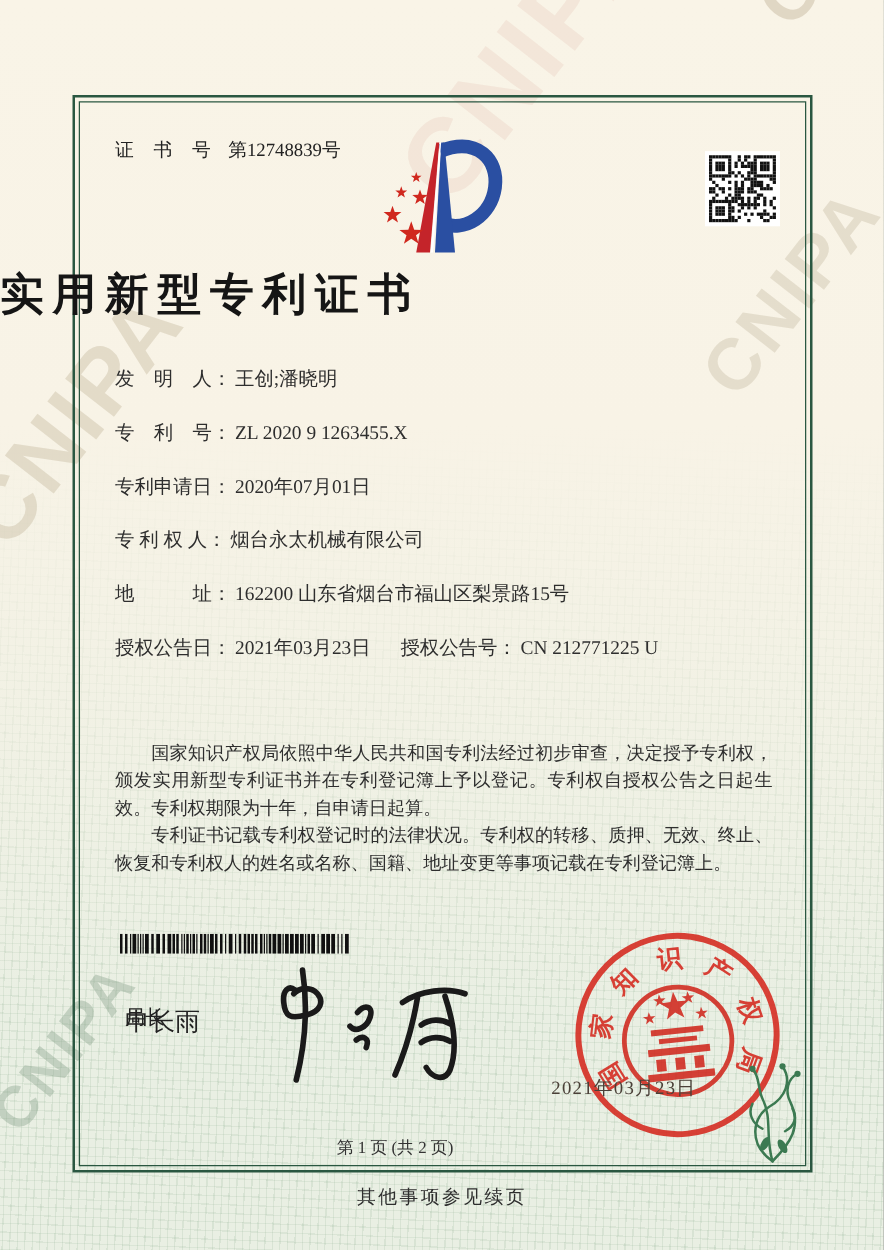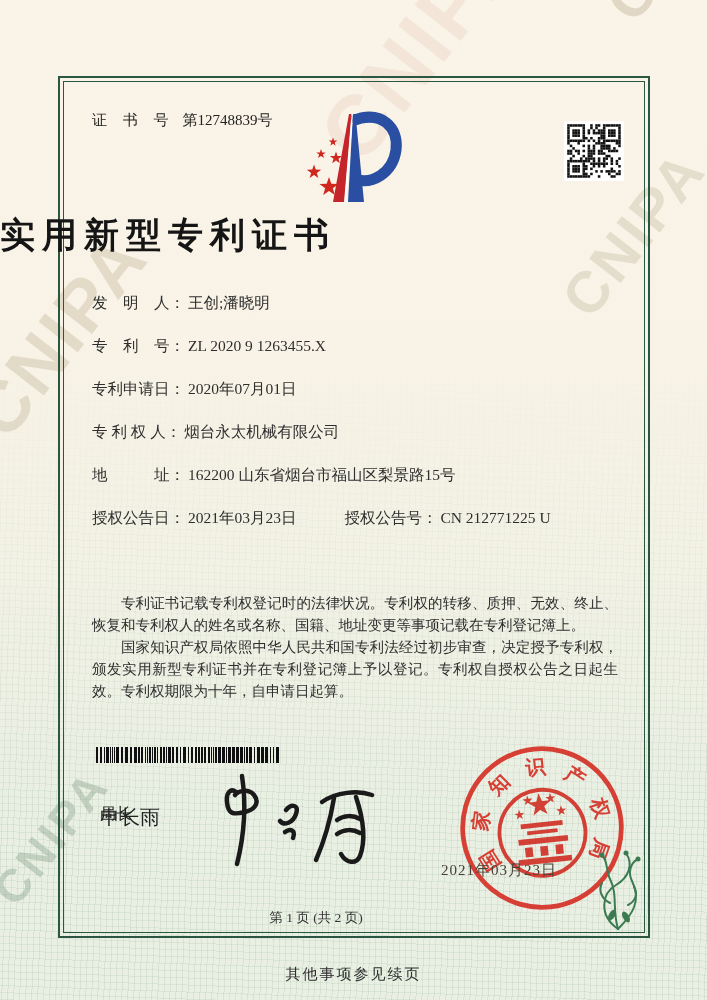--- a/index.html
+++ b/index.html
@@ -19,28 +19,28 @@
   .frame-inner{position:absolute;left:3px;top:3px;right:3px;bottom:3px;border:1px solid #2a5741;}
   .content{position:absolute;inset:0;z-index:2;}
   .certno{left:92px;top:111px;font-size:15px;color:#222;}
   .certno .sp{letter-spacing:6px;margin-right:8px;}
   .title{left:0;top:212px;width:704px;text-align:left;font-size:35px;font-weight:bold;
          letter-spacing:7px;color:#151515;}
   .fields{left:92px;top:293px;width:524px;font-size:15.5px;color:#2e2e2e;}
   .frow{height:43px;white-space:nowrap;}
   .flabel{color:#2e2e2e;}
   .fvalue{margin-left:3px;}
-  .grant2{display:inline-block;margin-left:44px;}
+  .grant2{display:inline-block;margin-left:20px;}
   .paras{left:92px;top:592px;width:526px;font-size:14.5px;line-height:22px;
          text-align:justify;color:#2e2e2e;}
   .paras p{margin:0;text-indent:2em;}
   .sig-title{left:100px;top:804px;font-size:16px;color:#222;}
   .sig-name{left:100px;top:804px;font-size:20px;color:#222;}
   .pageno{left:0;top:909px;width:632px;text-align:center;font-size:13.5px;color:#333;}
-  .footnote{left:0;top:948px;width:707px;text-align:center;font-size:15px;color:#2e2e2e;letter-spacing:2px;margin-top:17px;}
+  .footnote{left:0;top:948px;width:707px;text-align:center;font-size:15px;color:#2e2e2e;letter-spacing:2px;}
   .sealdate{left:441px;top:861px;font-size:15px;color:#4a4038;letter-spacing:1px;z-index:3;}
   .qrbox{left:564px;top:121px;width:60px;height:60px;background:#fff;padding:0;z-index:2;}
 </style>
 </head>
 <body>
 
 <div class="page">
 
   <div class="wm" style="left:70px;top:-30px;font-size:70px;color:rgba(205,140,125,.20);">CNIPA</div>
   <div class="wm" style="left:300px;top:120px;font-size:85px;color:rgba(210,150,135,.14);">CNIPA</div>
@@ -327,22 +327,22 @@
       </div>
       <div class="frow">
         <span class="flabel">授权公告日：</span><span class="fvalue">2021年03月23日</span>
         <span class="grant2">
           <span class="flabel">授权公告号：</span><span class="fvalue">CN 212771225 U</span>
         </span>
       </div>
     </div>
 
     <div class="abs paras">
+      <p>国家知识产权局依照中华人民共和国专利法经过初步审查，决定授予专利权，颁发实用新型专利证书并在专利登记簿上予以登记。专利权自授权公告之日起生效。专利权期限为十年，自申请日起算。</p>
       <p>专利证书记载专利权登记时的法律状况。专利权的转移、质押、无效、终止、恢复和专利权人的姓名或名称、国籍、地址变更等事项记载在专利登记簿上。</p>
-      <p>国家知识产权局依照中华人民共和国专利法经过初步审查，决定授予专利权，颁发实用新型专利证书并在专利登记簿上予以登记。专利权自授权公告之日起生效。专利权期限为十年，自申请日起算。</p>
     </div>
 
     <svg class="abs" style="left:96px;top:747px;" id="barcode-svg" width="186" height="16" viewBox="0 0 186 16">
         <rect x="0" y="0" width="2" height="16" fill="#101010"></rect>
         <rect x="4" y="0" width="2" height="16" fill="#101010"></rect>
         <rect x="8" y="0" width="1" height="16" fill="#101010"></rect>
         <rect x="10" y="0" width="3" height="16" fill="#101010"></rect>
         <rect x="14" y="0" width="1" height="16" fill="#101010"></rect>
         <rect x="16" y="0" width="1" height="16" fill="#101010"></rect>
         <rect x="18" y="0" width="1" height="16" fill="#101010"></rect>

